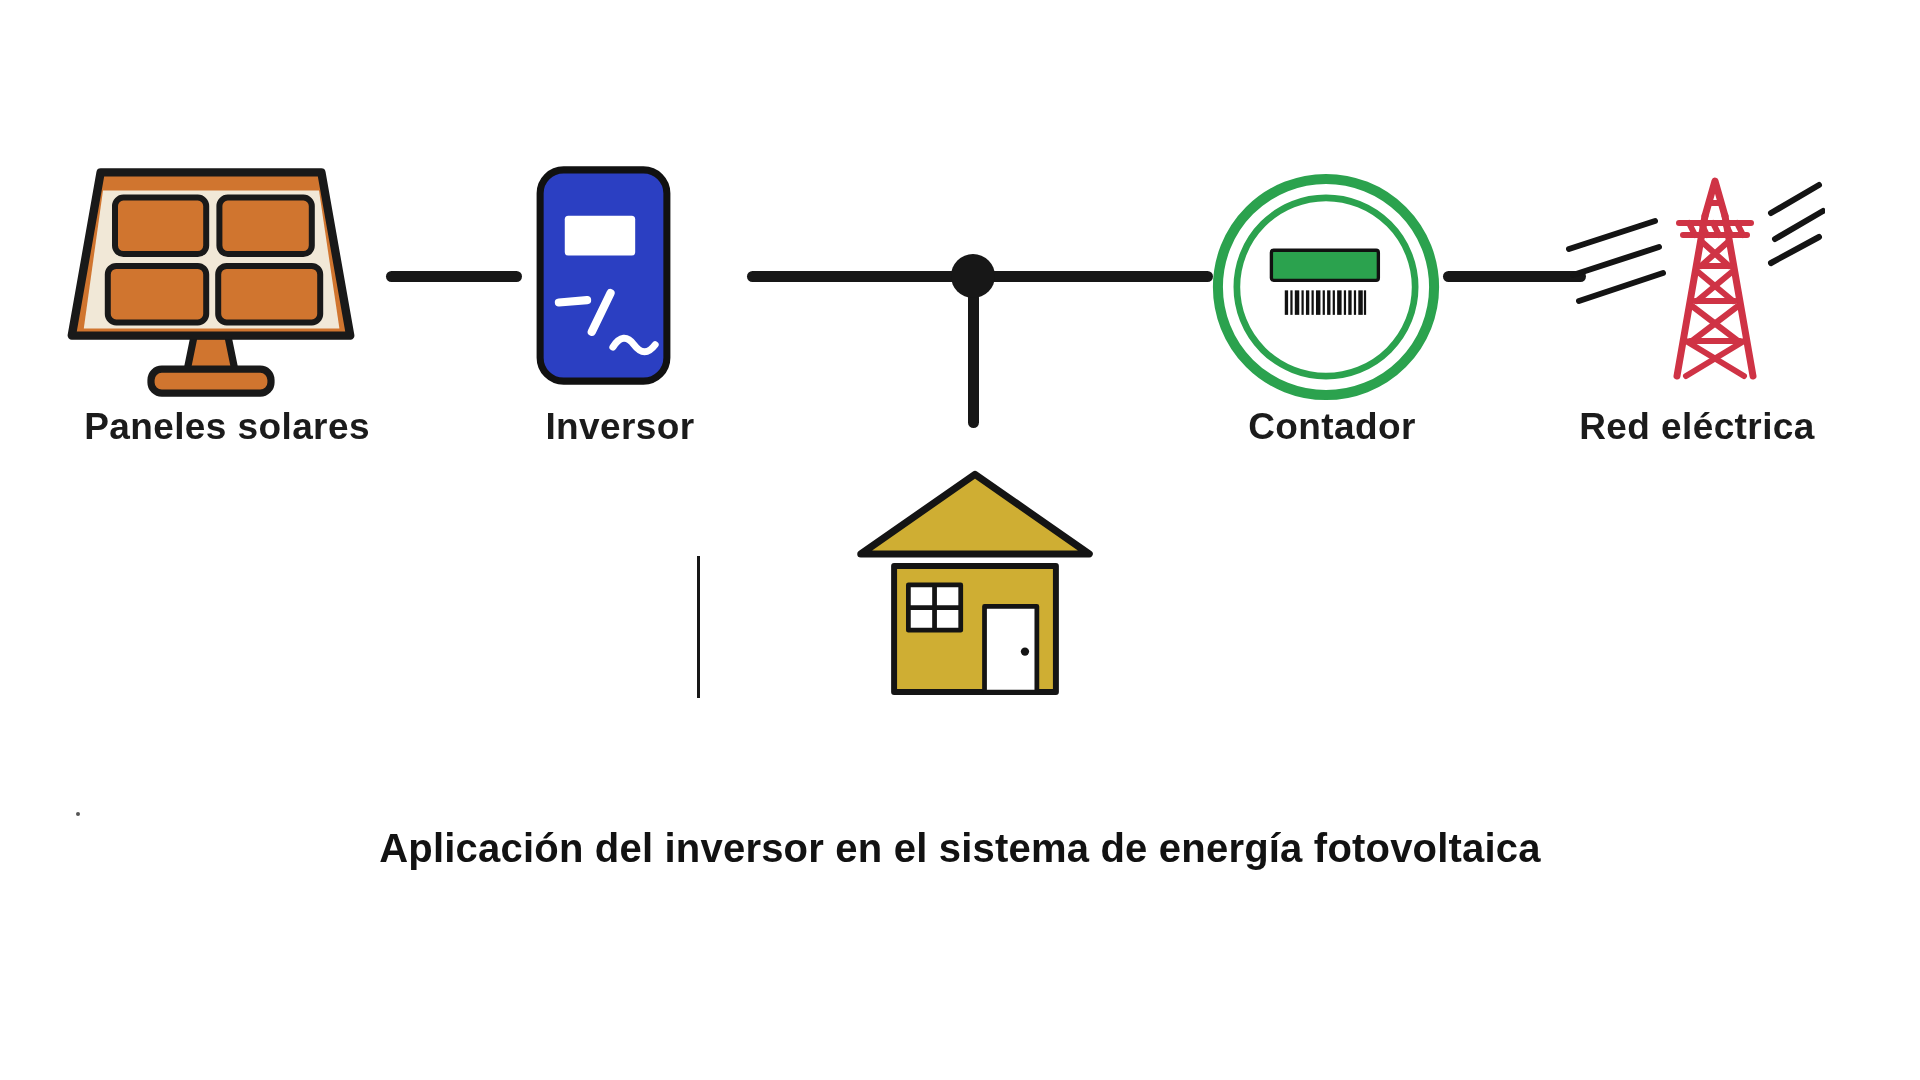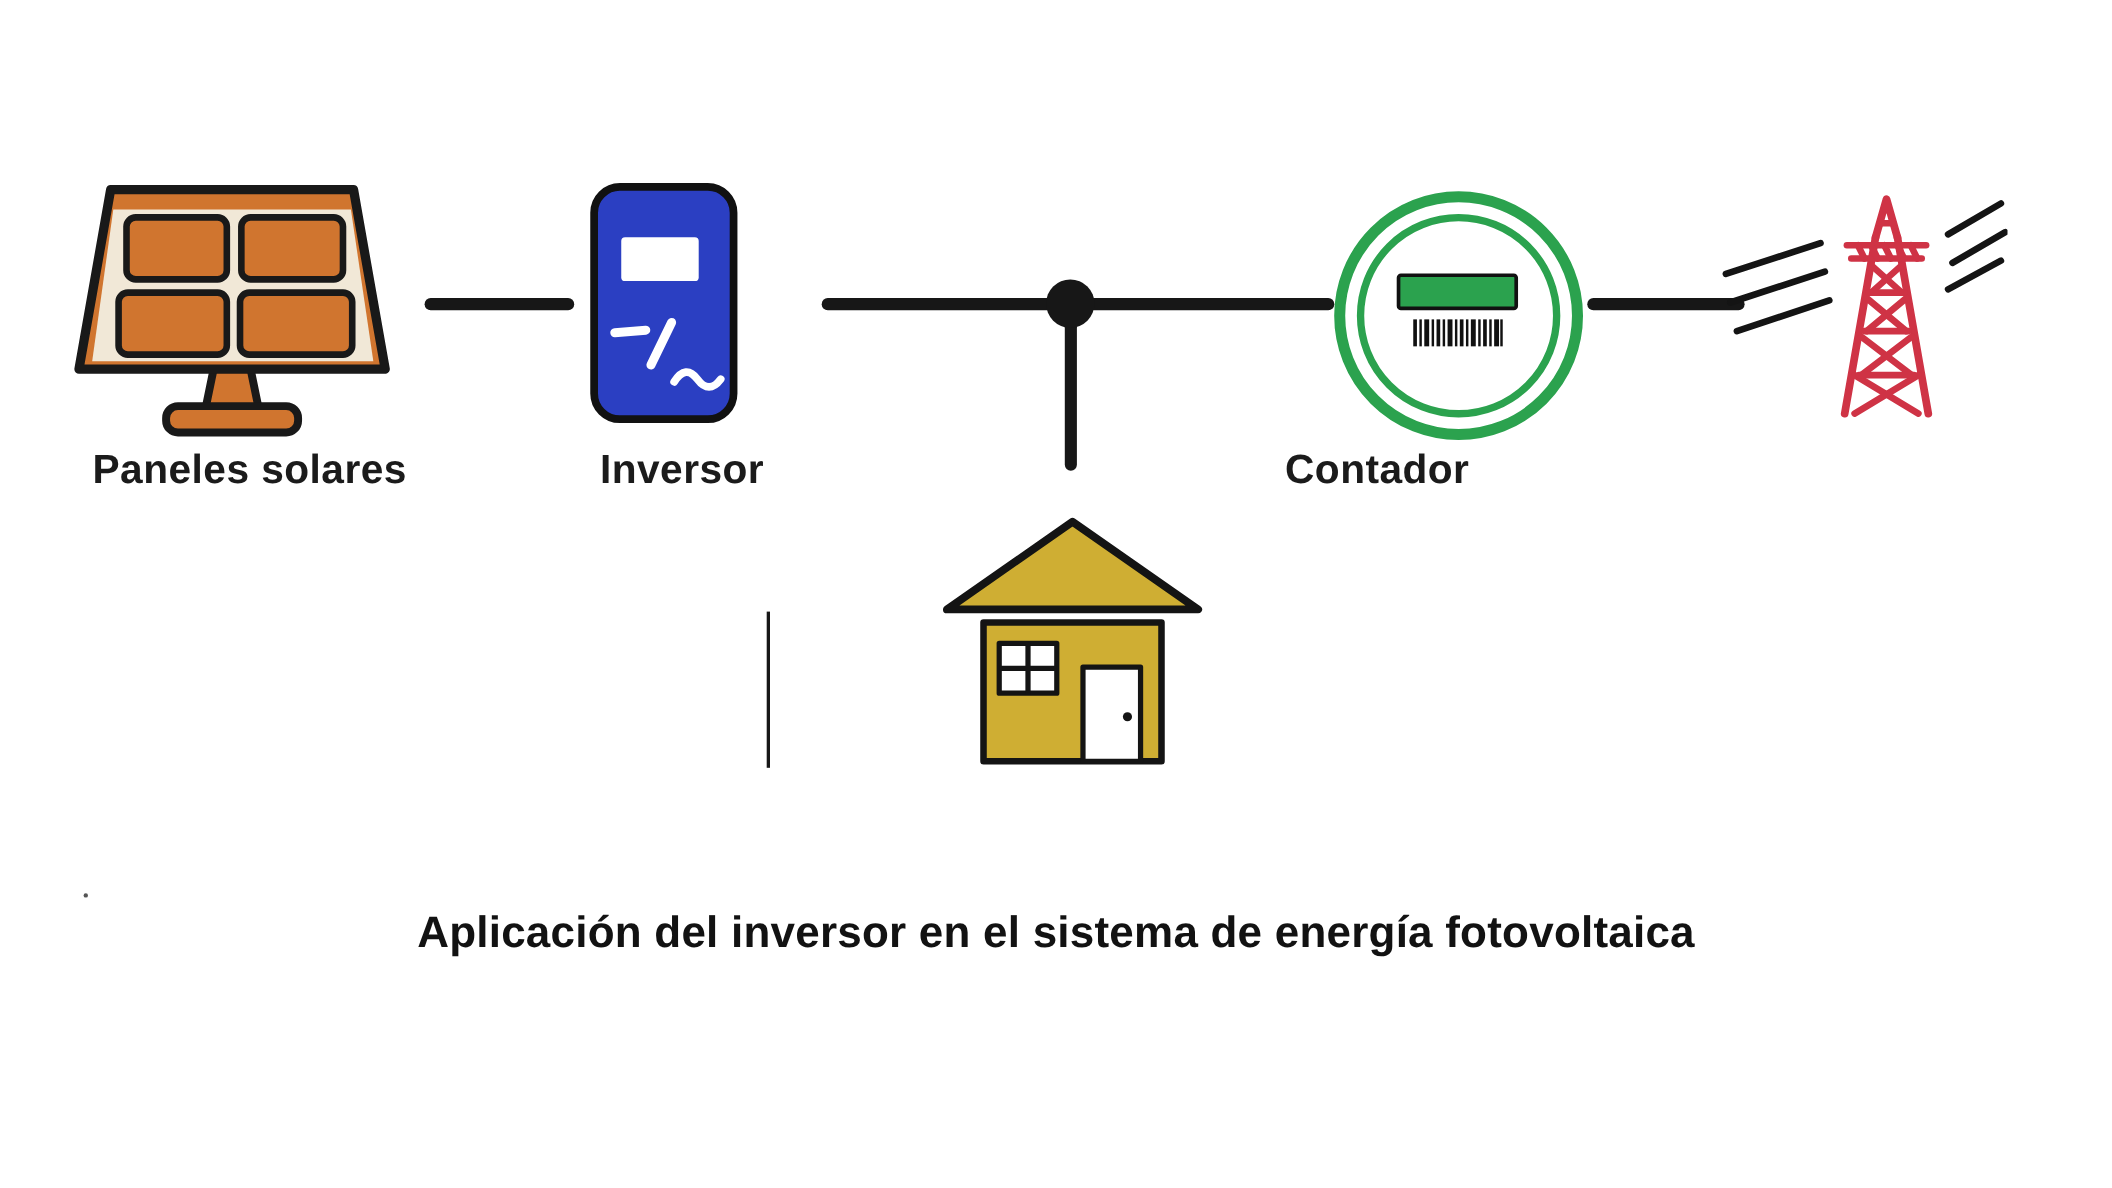--- a/index.html
+++ b/index.html
@@ -97,21 +97,21 @@
         <rect x="111" y="108" width="2" height="22"></rect>
         <rect x="115" y="108" width="4" height="22"></rect>
         <rect x="121" y="108" width="2" height="22"></rect>
         <rect x="125" y="108" width="3" height="22"></rect>
         <rect x="130" y="108" width="2" height="22"></rect>
         <rect x="134" y="108" width="4" height="22"></rect>
         <rect x="139" y="108" width="2" height="22"></rect>
       </g>
     </svg>
   </div>
-  <div class="node-label" style="left:1252px; top:406px;">Contador</div>
+  <div class="node-label" style="left:1332px; top:406px;">Contador</div>
 
   <div class="abs" style="left:1565px; top:152px; width:260px; height:248px;">
     <svg viewBox="0 0 260 230" width="260" height="248">
 
       <g stroke="#141414" stroke-width="6" stroke-linecap="round">
         <line x1="4" y1="88" x2="90" y2="60"></line>
         <line x1="8" y1="114" x2="94" y2="86"></line>
         <line x1="14" y1="140" x2="98" y2="112"></line>
         <line x1="206" y1="52" x2="254" y2="24"></line>
         <line x1="210" y1="78" x2="258" y2="50"></line>
@@ -141,16 +141,17 @@
           <line x1="173" y1="145" x2="127" y2="180"></line>
           <line x1="121" y1="180" x2="179" y2="215"></line>
           <line x1="179" y1="180" x2="121" y2="215"></line>
           <line x1="134" y1="105" x2="166" y2="105"></line>
           <line x1="130" y1="140" x2="170" y2="140"></line>
           <line x1="125" y1="180" x2="175" y2="180"></line>
         </g>
       </g>
     </svg>
   </div>
+  <div class="node-label" style="left:1697px; top:406px;">Red eléctrica</div>
 
   <div class="diagram-title" style="left:960px; top:826px;">Aplicación del inversor en el sistema de energía fotovoltaica</div>
 
 </div>
 
 </body></html>

